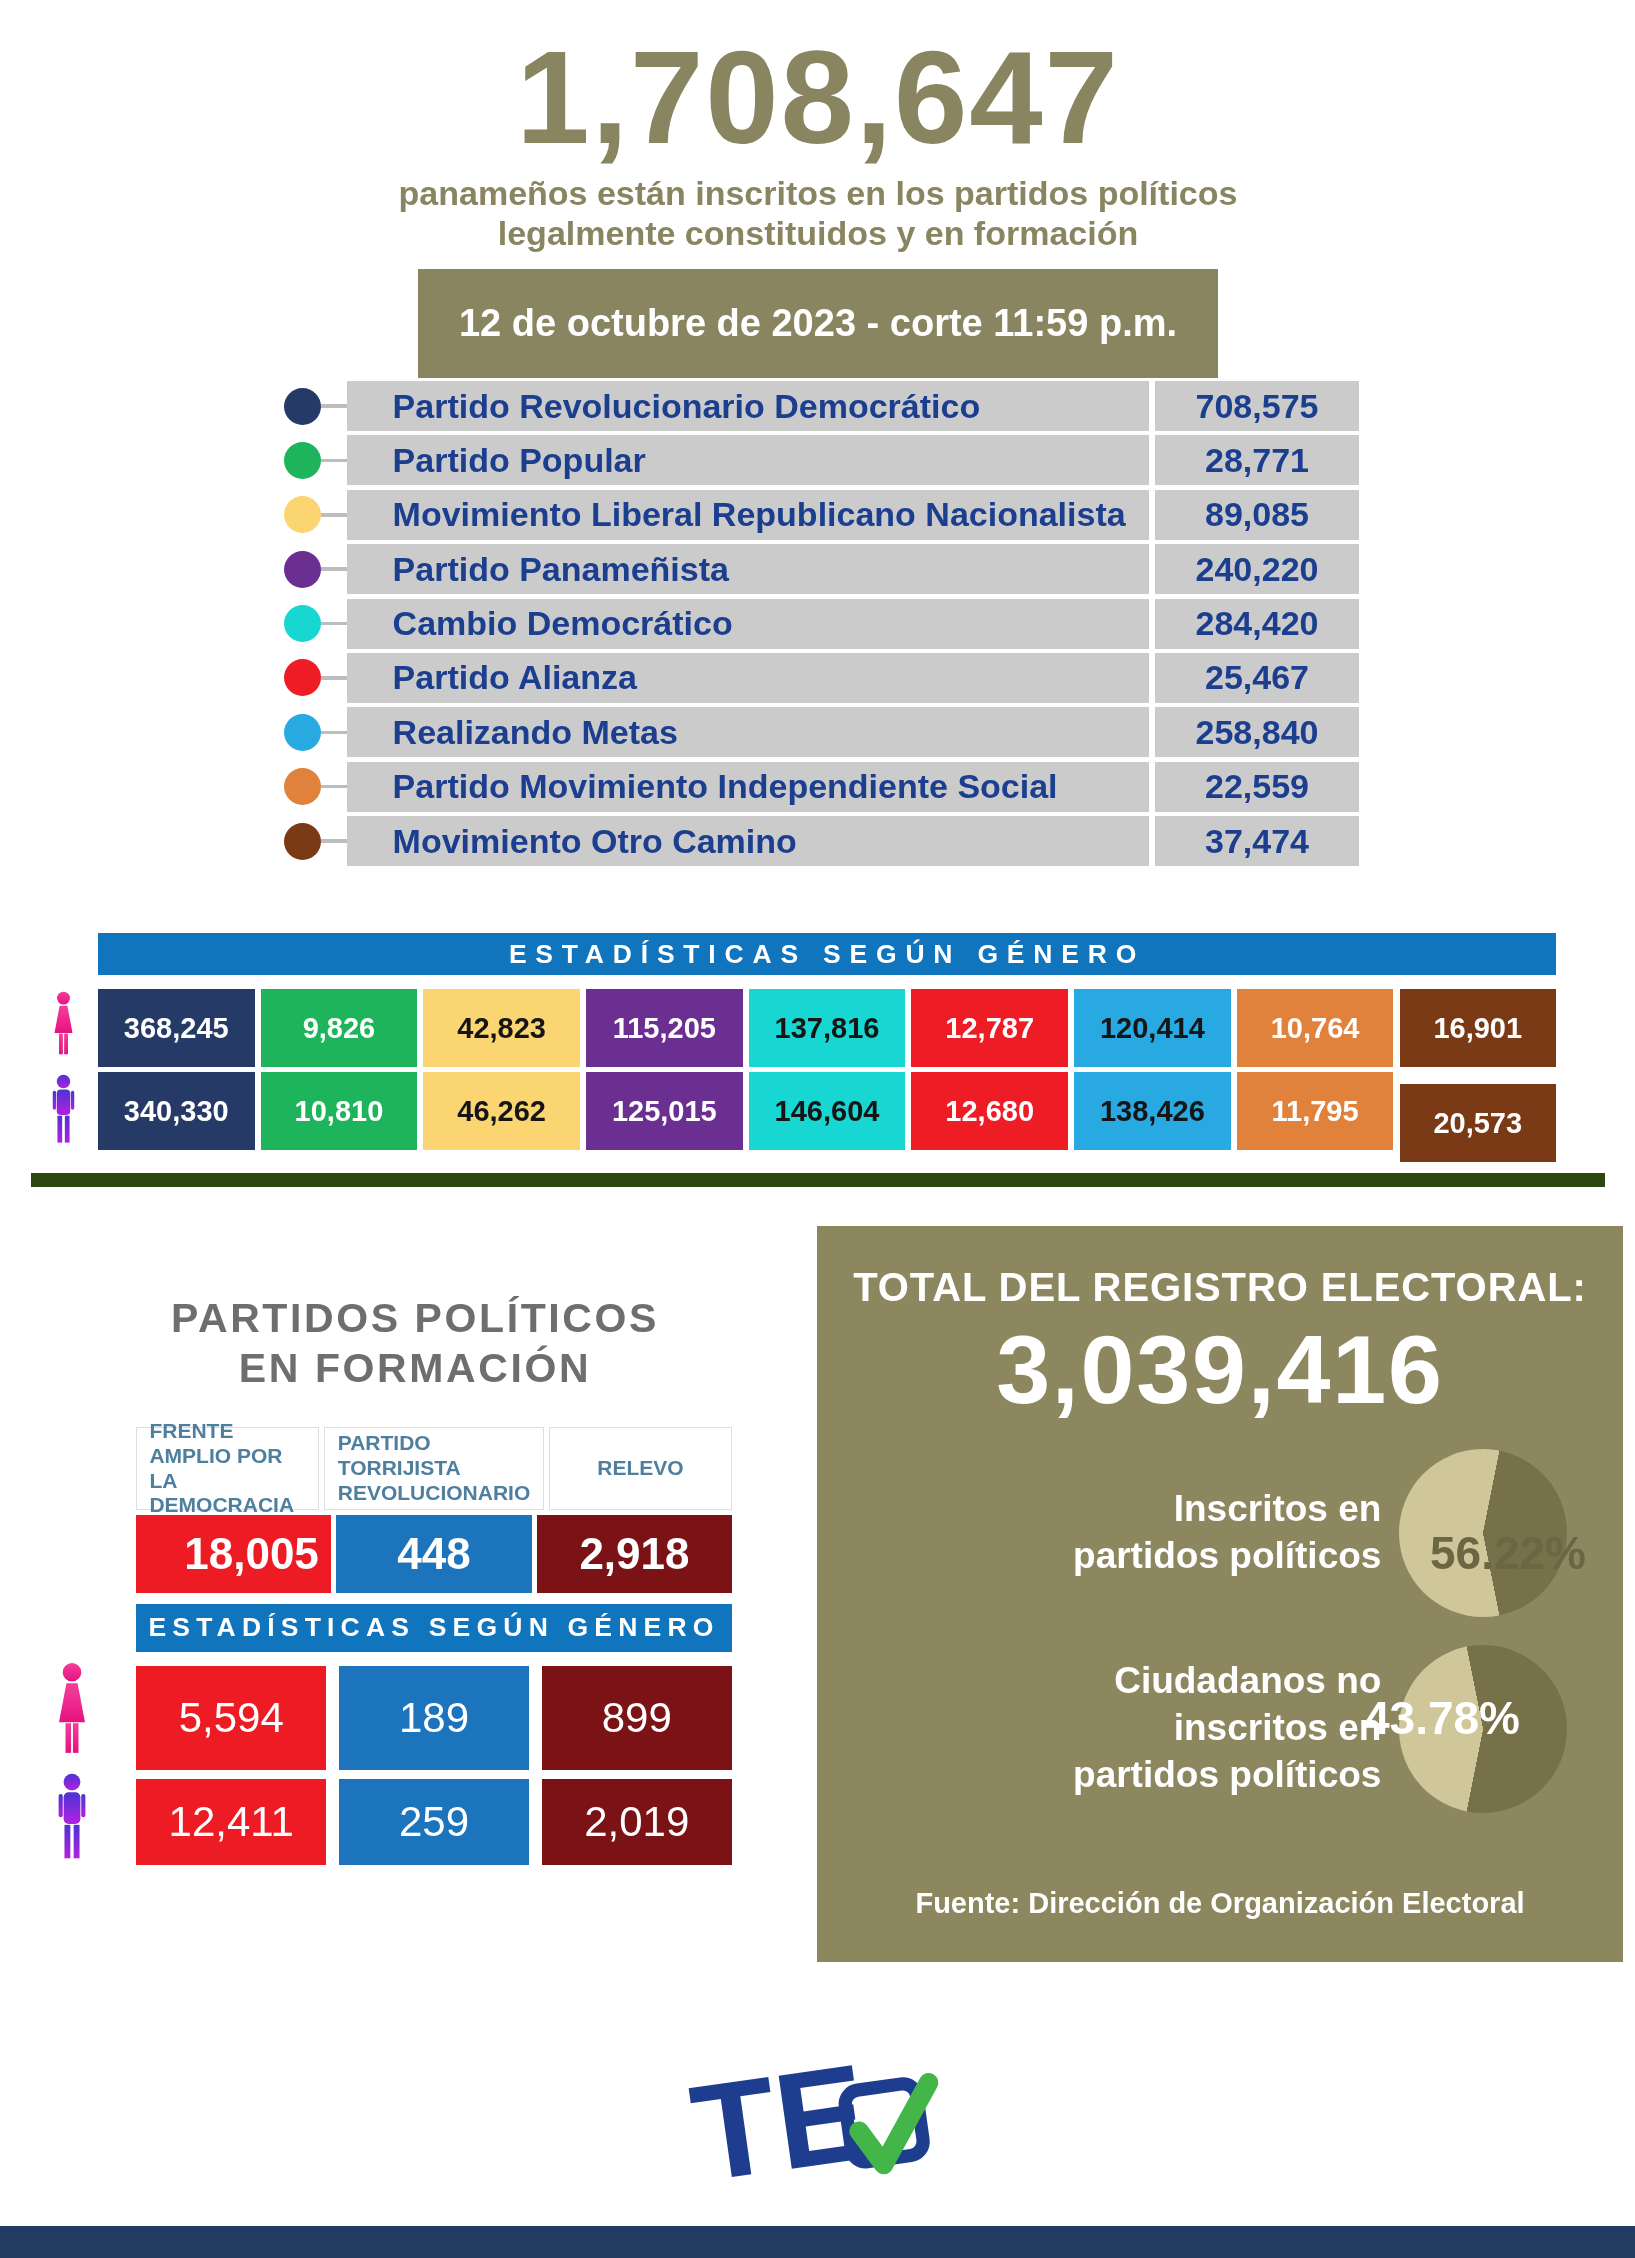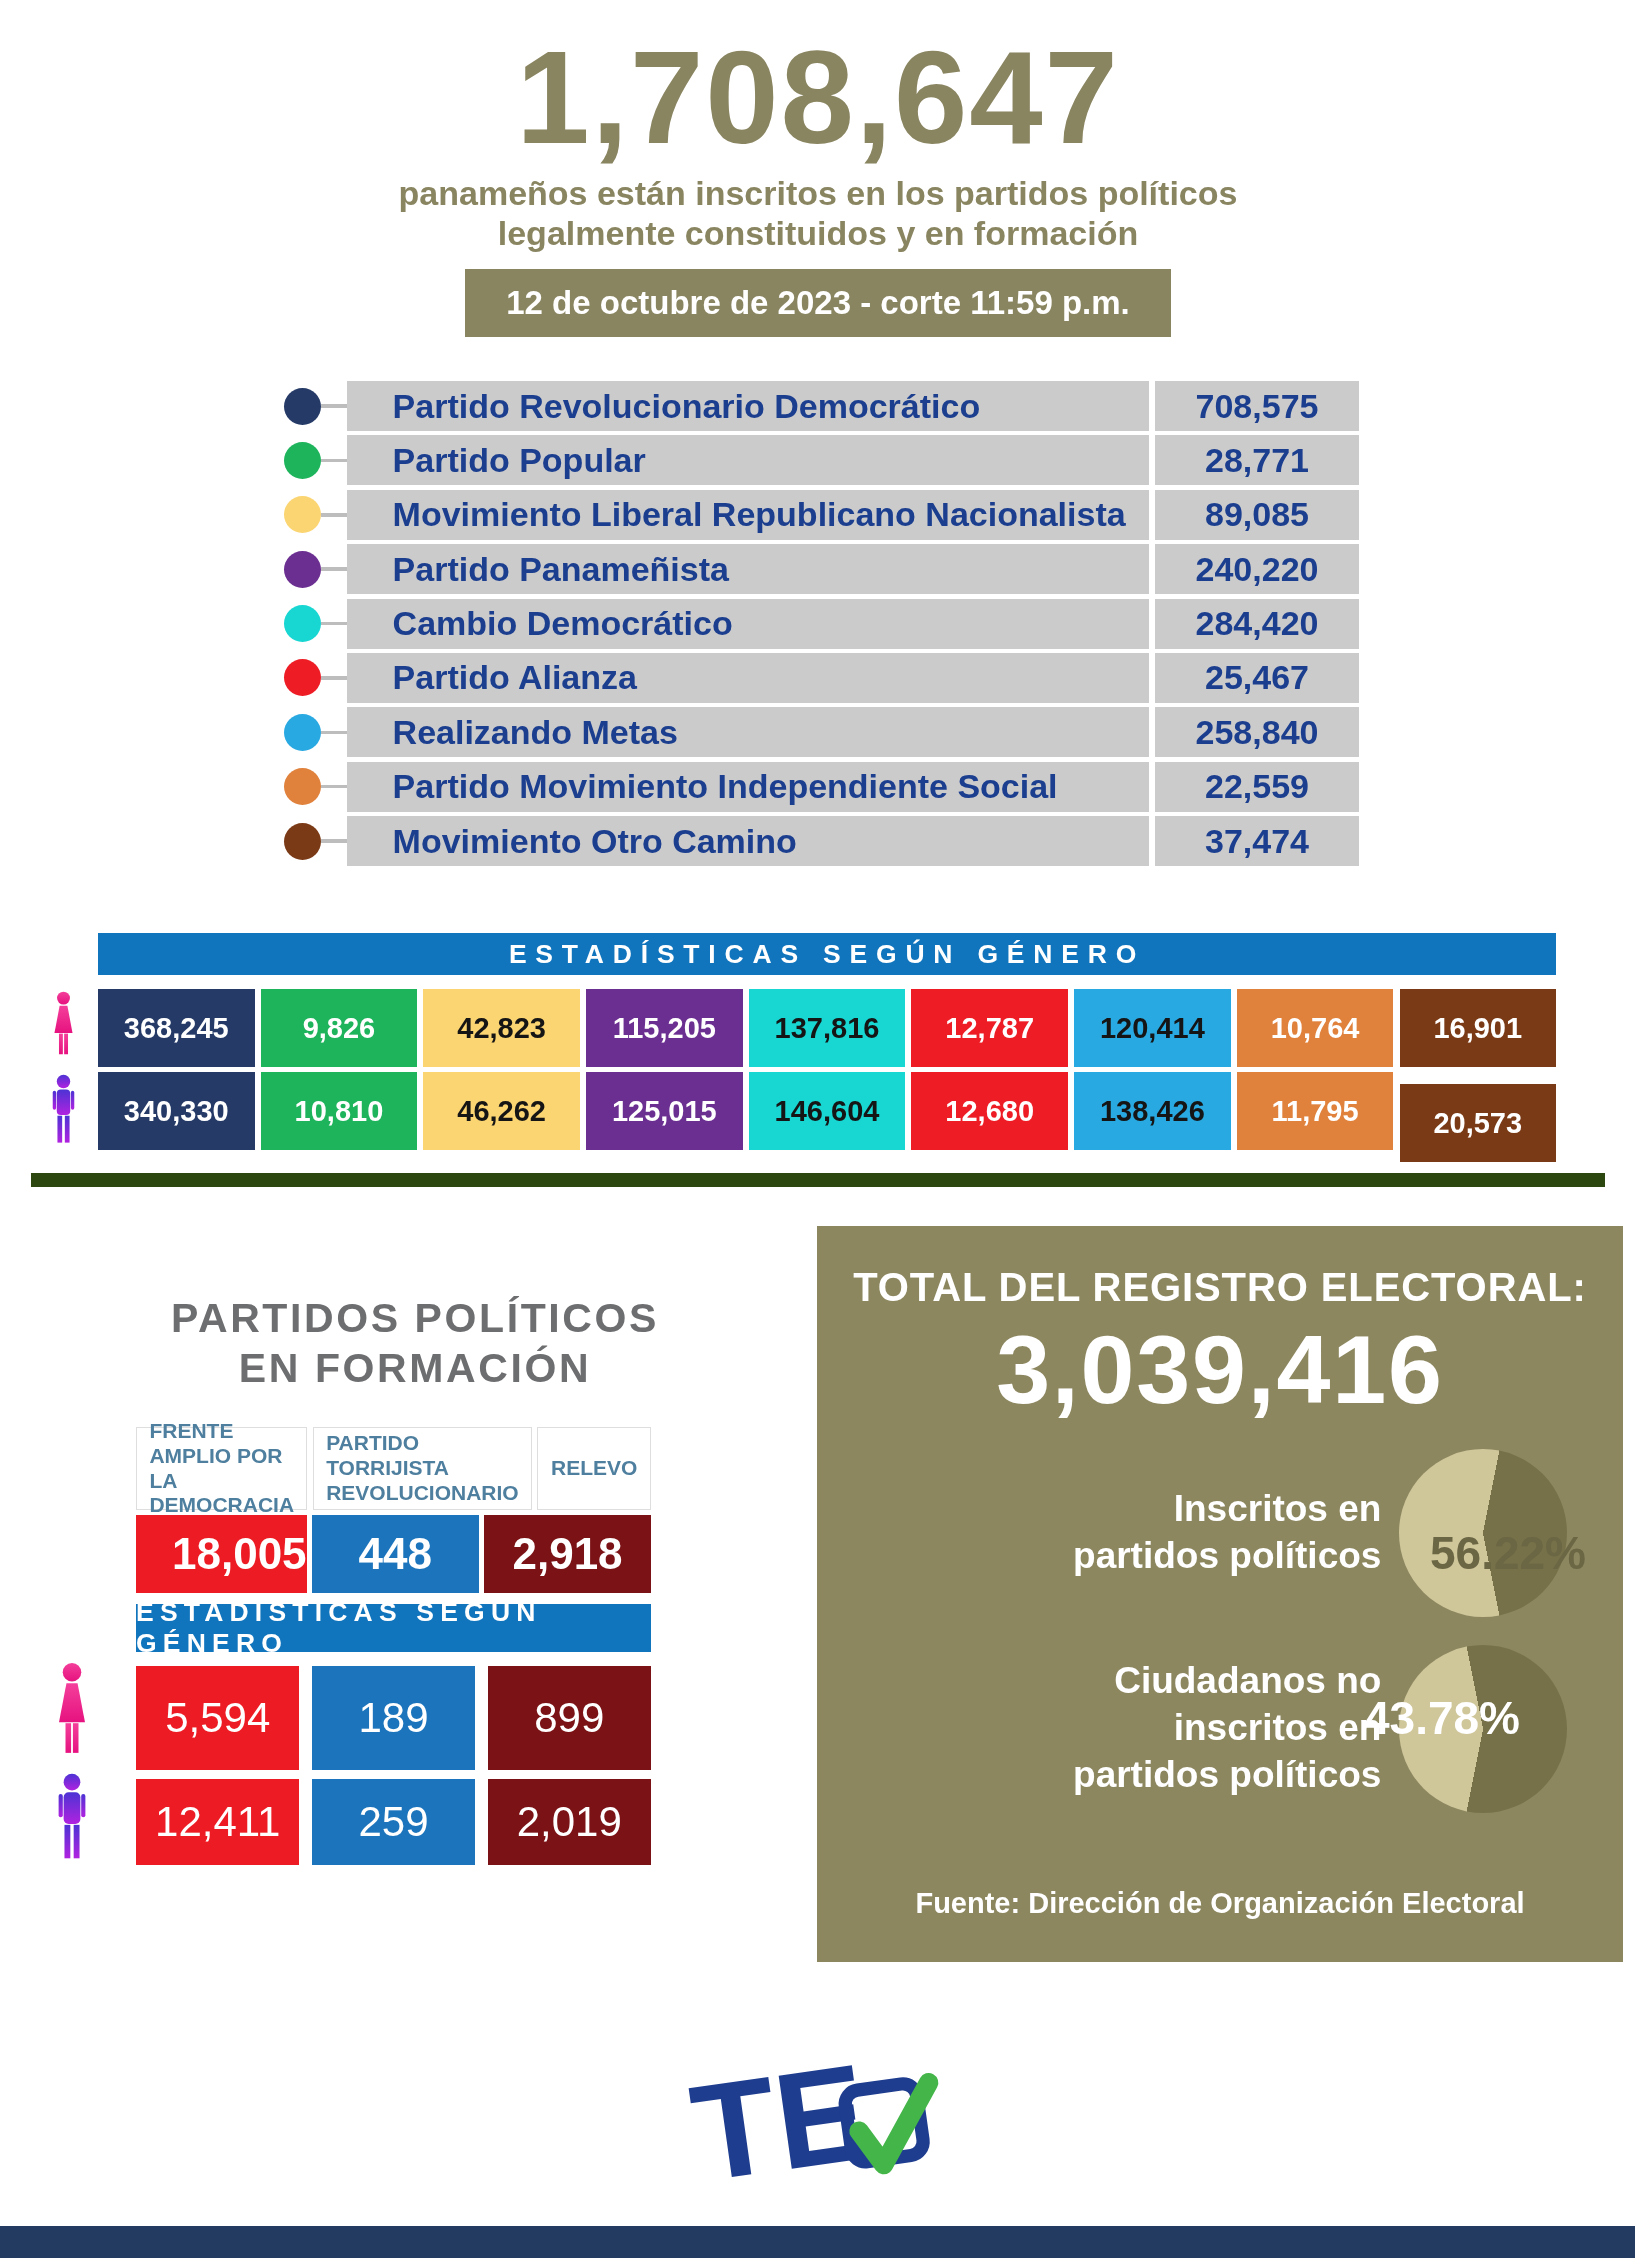--- a/index.html
+++ b/index.html
@@ -5,21 +5,21 @@
   * { margin:0; padding:0; box-sizing:border-box; }
   html,body { background:#ffffff; }
   body { font-family:"Liberation Sans","DejaVu Sans",sans-serif; }
   .canvas { position:relative; width:1636px; height:2258px; margin:0 auto; background:#fff; overflow:hidden; }
 
   
   .hdr { position:absolute; top:32px; left:0; width:100%; text-align:center; }
   .hdr-total { font-size:132px; font-weight:800; letter-spacing:1.8px; line-height:1; color:#8a8561; }
   .hdr-sub { margin-top:8.8px; font-size:34px; font-weight:700; line-height:1.18; color:#8a8561; }
   .hdr-badge { display:inline-block; margin-top:16px; background:#8a8561; color:#fff;
-               font-size:33px; font-weight:700; padding:15px 41px; }
+               font-size:38px; font-weight:700; padding:33px 41px; }
 
   
   .parties { position:absolute; top:381px; left:284px; width:1075px; }
   .p-row { display:flex; align-items:center; height:50px; margin-bottom:4.4px; }
   .p-dot { width:37px; height:37px; border-radius:50%; flex:none; }
   .p-link { width:25.6px; height:3.5px; background:#bdbdbd; flex:none; }
   .p-name { flex:1; height:100%; background:#cbcbcb; display:flex; align-items:center;
             padding-left:46px; color:#1b3e8f; font-size:34px; font-weight:700; }
   .p-gap { width:6.2px; height:100%; flex:none; }
   .p-val { width:204px; height:100%; background:#cbcbcb; display:flex; align-items:center;
@@ -37,21 +37,21 @@
   .band-icon { position:absolute; left:1.8px; }
   .band-icon.f { top:58px; }
   .band-icon.m { top:141px; }
 
   
   .divider { position:absolute; top:1173px; left:31px; width:1574px; height:14px; background:#2c470f; }
 
   
   .form-title { position:absolute; top:1293px; left:62px; width:706px; text-align:center;
                 font-size:41px; font-weight:800; letter-spacing:2.6px; line-height:1.22; color:#6d6e70; }
-  .formation { position:absolute; top:1427px; left:136px; width:515px; }
+  .formation { position:absolute; top:1427px; left:136px; width:596px; }
   .ft-head { display:grid; grid-template-columns:repeat(3,1fr); column-gap:5.3px; }
   .ft-head-cell { height:83px; background:#fff; border:1.8px solid #dedede; display:flex; align-items:center;
                   padding:7px 12.4px; color:#4e7f9e; font-size:21px; font-weight:700; line-height:1.18; }
   .ft-head-cell.center { justify-content:center; text-align:center; }
   .ft-vals { margin-top:5.3px; display:grid; grid-template-columns:repeat(3,1fr); column-gap:5.3px; }
   .ft-val { height:78px; display:flex; align-items:center; justify-content:center;
             color:#fff; font-size:44px; font-weight:700; }
   .ft-bar { margin-top:10.6px; height:48px; background:#1175bd; color:#fff; display:flex; align-items:center;
             justify-content:center; font-size:26.5px; font-weight:700; letter-spacing:6.2px; }
   .ft-grid { display:grid; grid-template-columns:repeat(3,1fr); column-gap:12.4px; }

